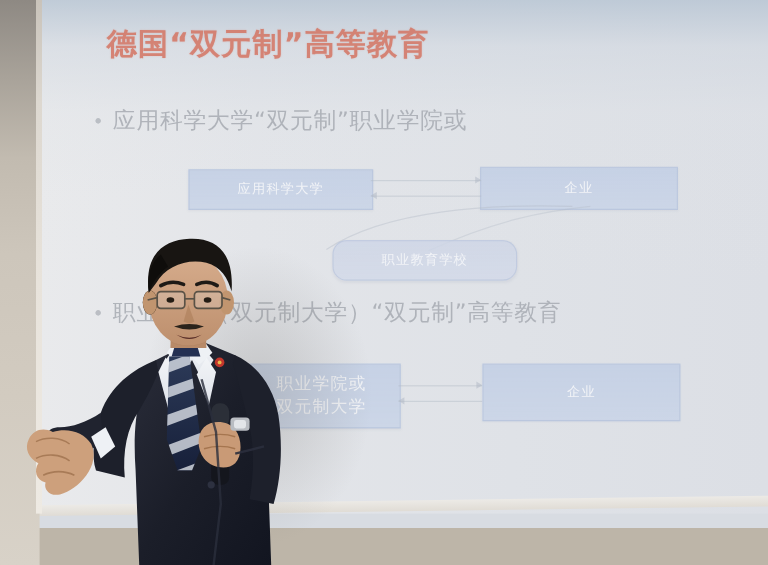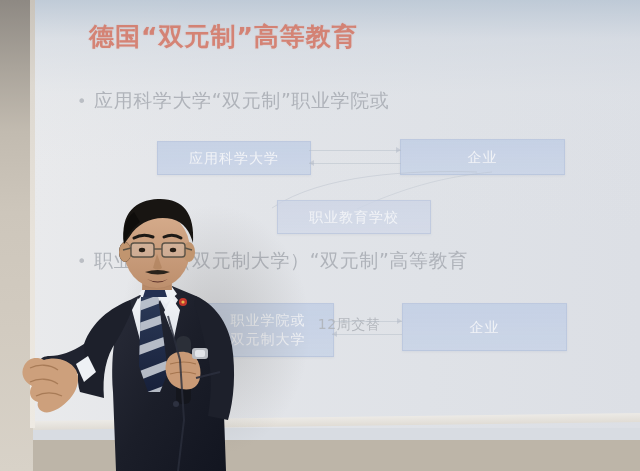--- a/index.html
+++ b/index.html
@@ -102,33 +102,33 @@
   
   .dbox {
     position: absolute;
     background: linear-gradient(to bottom,
         rgba(196,208,229,0.92) 0%, rgba(201,212,231,0.88) 100%);
     border: 1px solid rgba(178,192,216,0.55);
     display: flex;
     align-items: center;
     justify-content: center;
     color: #f1f3f7;
-    font-size: 14px;
+    font-size: 11px;
     letter-spacing: 1px;
     text-align: center;
     line-height: 1.35;
     box-shadow: 0 1px 2px rgba(140,150,170,0.12);
   }
   .dbox.two-line { font-size: 14px; }
 
   .box-fh      { left: 125px; top: 141px; width: 152px; height: 32px; }
   .box-ent1    { left: 368px; top: 139px; width: 163px; height: 34px; }
   .box-voc     { left: 245px; top: 200px; width: 152px; height: 32px;
                  background: linear-gradient(to bottom,
-                    rgba(205,213,230,0.80) 0%, rgba(209,216,232,0.76) 100%); }
+                    rgba(205,213,230,0.80) 0%, rgba(209,216,232,0.76) 100%); border-radius: 12px; }
   .box-dh      { left: 170px; top: 303px; width: 130px; height: 52px;
                  flex-direction: column; }
   .box-ent2    { left: 370px; top: 303px; width: 163px; height: 46px; }
 
   .interval-label {
     position: absolute;
     left: 278px; top: 316px;
     width: 78px;
     text-align: center;
     color: #b0b4ba;
@@ -211,21 +211,20 @@
       <div class="bullet bullet-2">
         <span class="dot">•</span>
         <span>职业学院（双元制大学）“双元制”高等教育</span>
       </div>
 
       <div class="dbox box-dh two-line">
         <span>职业学院或</span>
         <span>双元制大学</span>
       </div>
 
-      <div class="interval-label">12周交替</div>
 
       <div class="conn conn-h3"></div>
       <div class="conn conn-h4"></div>
       <div class="arrow arrow-r ar2"></div>
       <div class="arrow arrow-l al2"></div>
 
       <div class="dbox box-ent2">
         <span>企业</span>
       </div>
 

